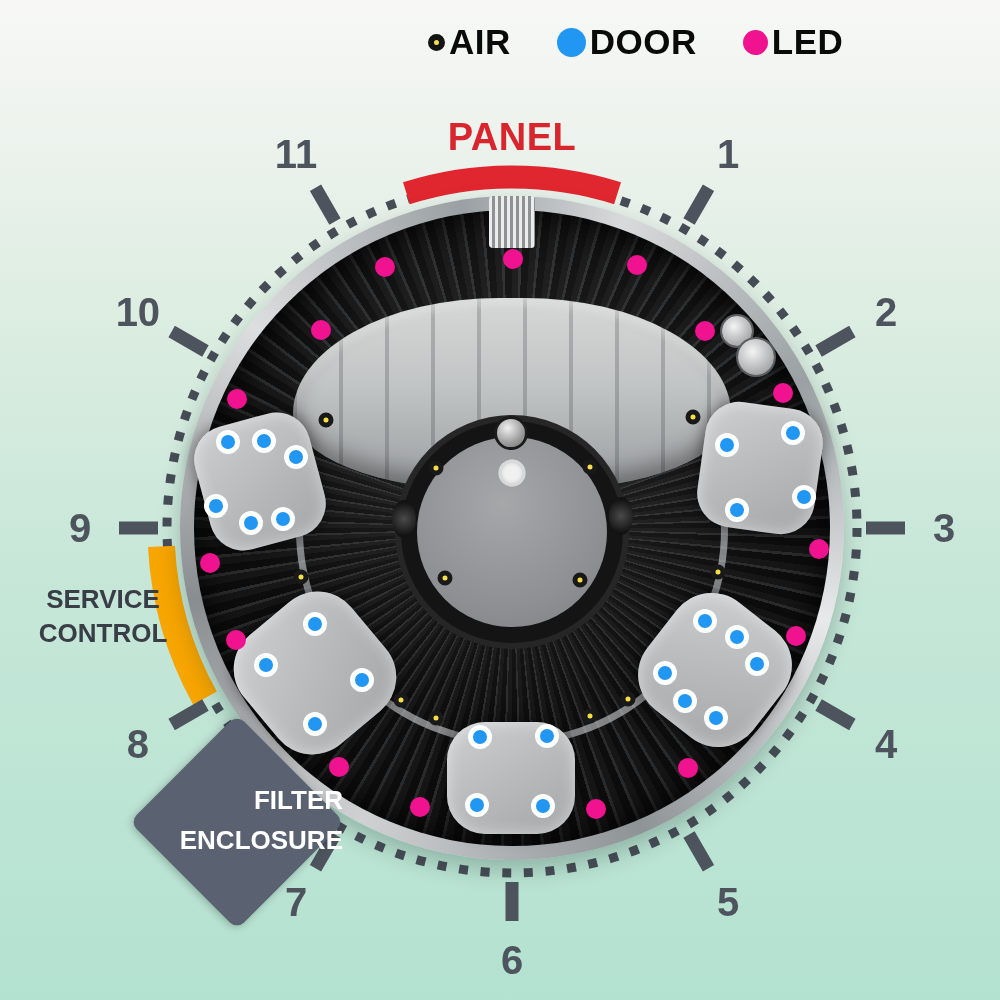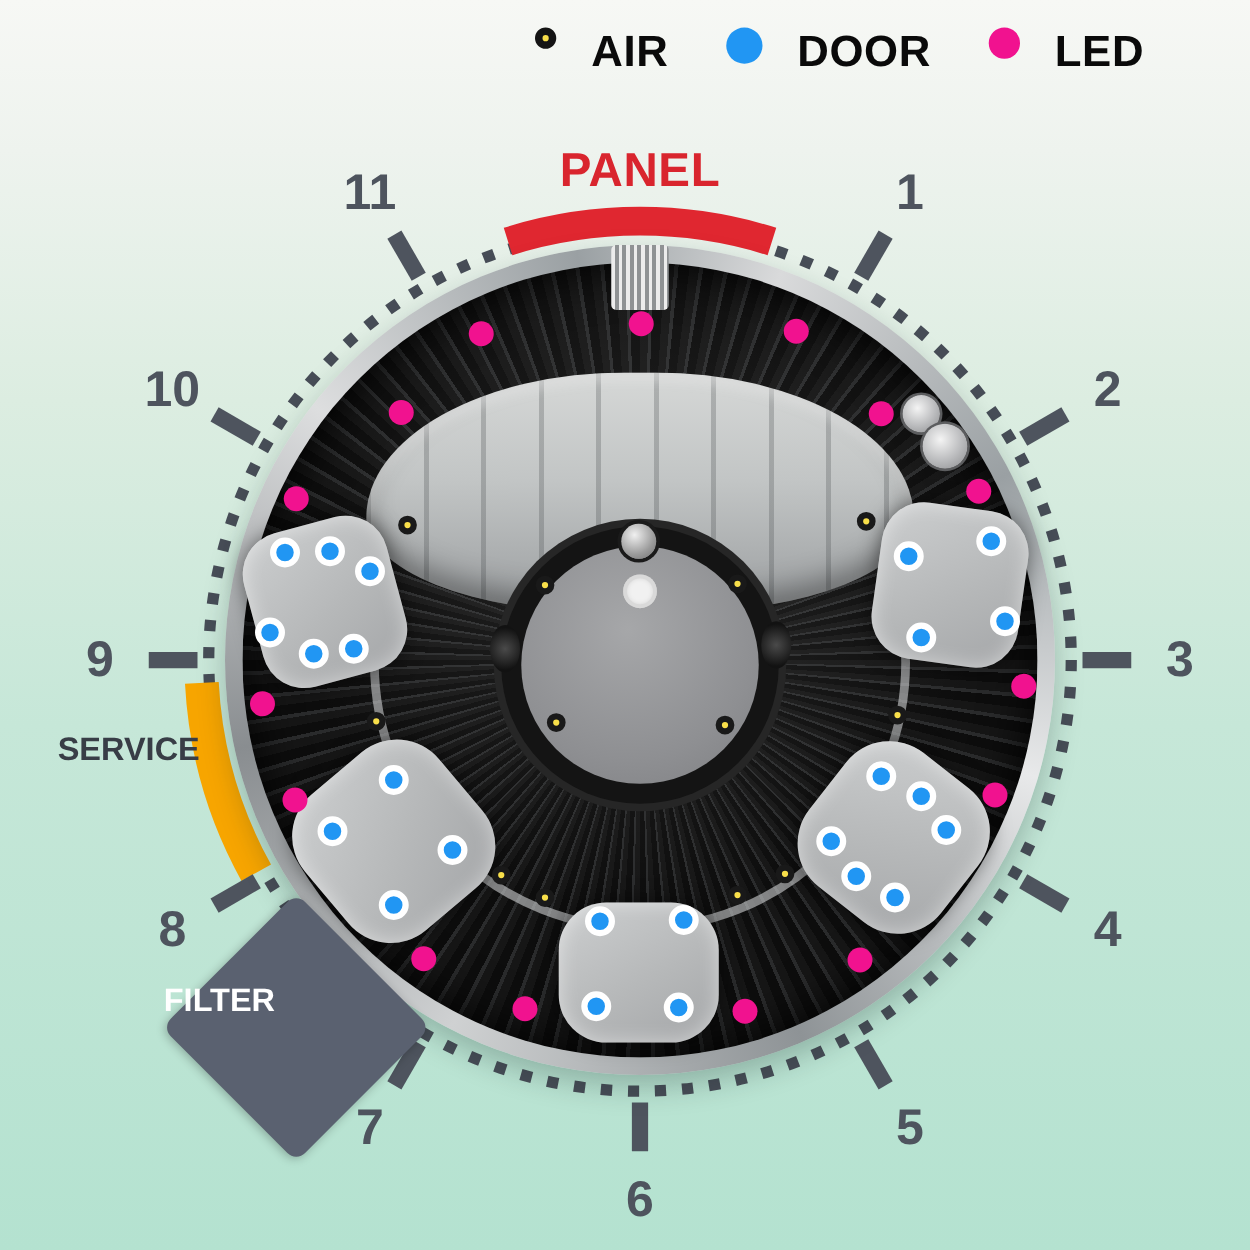--- a/index.html
+++ b/index.html
@@ -6,36 +6,36 @@
   *{box-sizing:border-box;}
   .canvas{
     position:relative;width:1000px;height:1000px;overflow:hidden;
     font-family:"Liberation Sans",sans-serif;
     background:linear-gradient(180deg,#f7f8f5 0%,#eef3ee 12%,#dcedE1 32%,#c6e7d8 58%,#b4e2d0 100%);
   }
   svg{position:absolute;left:0;top:0;}
 
   
   .legend{position:absolute;left:428px;top:22px;display:flex;align-items:center;gap:46px;z-index:30;}
-  .legend-item{display:flex;align-items:flex-start;gap:28px;}
+  .legend-item{display:flex;align-items:center;gap:4px;}
   .legend-label{font-size:35px;font-weight:800;color:#0a0a0a;letter-spacing:.5px;}
   .legend-dot{border-radius:50%;display:inline-block;}
   .legend-dot.air{width:17px;height:17px;background:var(--air);border:6px solid #141414;}
   .legend-dot.hydro{width:29px;height:29px;background:var(--hydro);}
   .legend-dot.led{width:25px;height:25px;background:var(--led);}
 
   
   .heater-label{position:absolute;left:512px;top:116px;transform:translateX(-50%);
     font-size:38px;font-weight:800;color:#d9252e;letter-spacing:.5px;z-index:30;}
   .service-label{position:absolute;left:14px;top:582px;width:178px;text-align:center;
     font-size:26px;line-height:34px;font-weight:800;color:#383d46;z-index:30;}
   .filter-box{position:absolute;left:131px;top:716px;width:212px;height:212px;z-index:40;}
   .filter-diamond{position:absolute;left:30px;top:30px;width:152px;height:152px;background:var(--filterbox);
     border-radius:10px;transform:rotate(45deg);box-shadow:0 2px 8px rgba(0,0,0,.25);}
-  .filter-text{position:absolute;left:0;top:64px;width:212px;text-align:left;
+  .filter-text{position:absolute;left:0;top:64px;width:212px;text-align:right;
     font-size:26px;line-height:40px;font-weight:800;color:#ffffff;}
 
   
   .tub-rim{position:absolute;left:180px;top:196px;width:664px;height:664px;border-radius:50%;z-index:10;
     background:conic-gradient(from 20deg,#d9dadb,#9aa0a3 12%,#e8e9ea 24%,#8e9396 38%,#cfd1d2 52%,#898d90 66%,#dddedf 80%,#9aa0a3 92%,#d9dadb);
     box-shadow:0 10px 22px rgba(20,40,35,.25);}
   .tub-body{position:absolute;left:194px;top:210px;width:636px;height:636px;border-radius:50%;z-index:11;
     background:
       radial-gradient(circle at 50% 38%,rgba(255,255,255,.10),rgba(0,0,0,0) 55%),
       repeating-conic-gradient(from 0deg,#161616 0deg 1.4deg,#2a2b2c 1.4deg 2.0deg,#0d0d0d 2.0deg 3.6deg);
@@ -193,22 +193,24 @@
       <div class="dot hydro" style="left: 685px; top: 701px;"></div>
       <div class="dot hydro" style="left: 716px; top: 718px;"></div>
       <div class="dot hydro" style="left: 480px; top: 737px;"></div>
       <div class="dot hydro" style="left: 547px; top: 736px;"></div>
       <div class="dot hydro" style="left: 477px; top: 805px;"></div>
       <div class="dot hydro" style="left: 543px; top: 806px;"></div>
     </div>
 
   <div class="service-label">
     <div>SERVICE</div>
+    <div>CONTROL</div>
   </div>
 
   <div class="filter-box">
     <div class="filter-diamond"></div>
     <div class="filter-text">
       <div>FILTER</div>
+      <div>ENCLOSURE</div>
     </div>
   </div>
 
 </div>
 
 </body></html>

